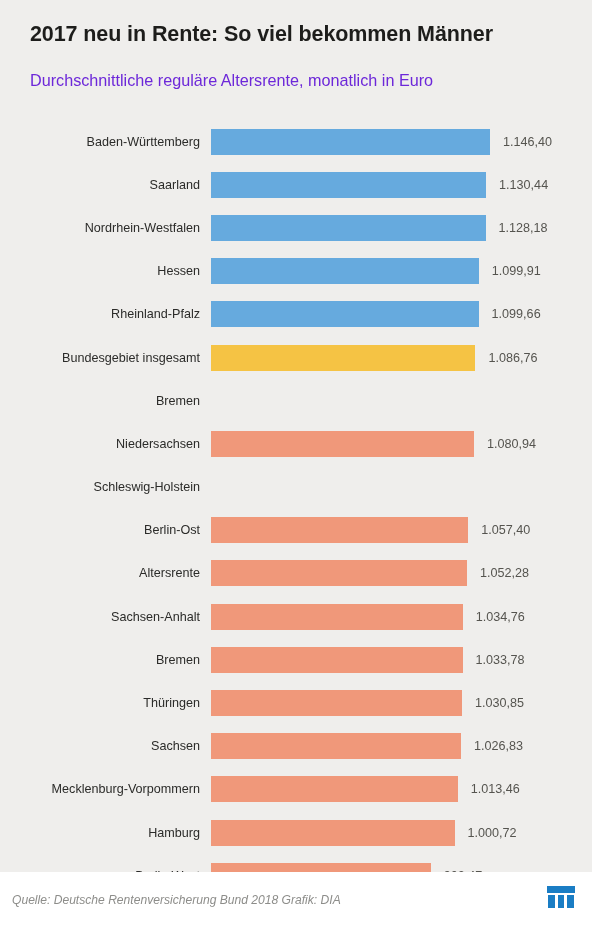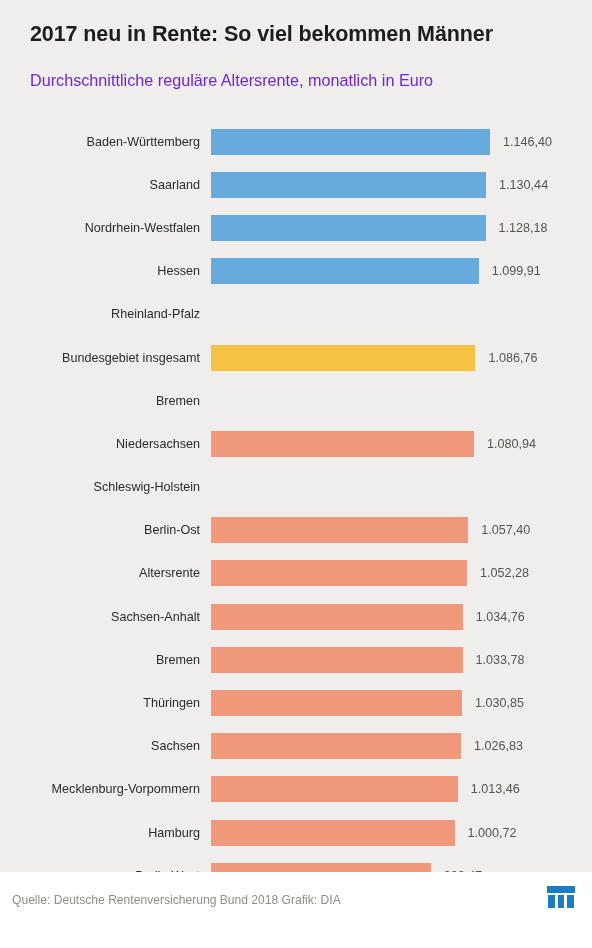--- a/index.html
+++ b/index.html
@@ -94,20 +94,21 @@
     white-space: nowrap;
     margin-left: 13px;
   }
   .footer {
     position: absolute;
     left: 0;
     top: 872px;
     width: 592px;
     height: 63px;
     background: #ffffff;
+    font-style: italic;
   }
   .source-text {
     position: absolute;
     left: 12px;
     top: 21px;
     font-size: 12.1px;
     color: #8d8d8a;
     white-space: nowrap;
   }
   .logo {
@@ -186,20 +187,24 @@
         </div>
         <div class="bar-row">
           <div class="bar-label">Hessen</div>
           <div class="bar-track">
             <div class="bar-fill" style="width: 267.69px; background: rgb(102, 170, 222);"></div>
             <div class="bar-value">1.099,91</div>
           </div>
         </div>
         <div class="bar-row">
           <div class="bar-label">Rheinland-Pfalz</div>
+          <div class="bar-track">
+            <div class="bar-fill" style="width: 267.62px; background: rgb(102, 170, 222);"></div>
+            <div class="bar-value">1.099,66</div>
+          </div>
         </div>
         <div class="bar-row">
           <div class="bar-label">Bundesgebiet insgesamt</div>
           <div class="bar-track">
             <div class="bar-fill" style="width: 264.49px; background: rgb(245, 195, 68);"></div>
             <div class="bar-value">1.086,76</div>
           </div>
         </div>
         <div class="bar-row">
           <div class="bar-label">Bremen</div>

